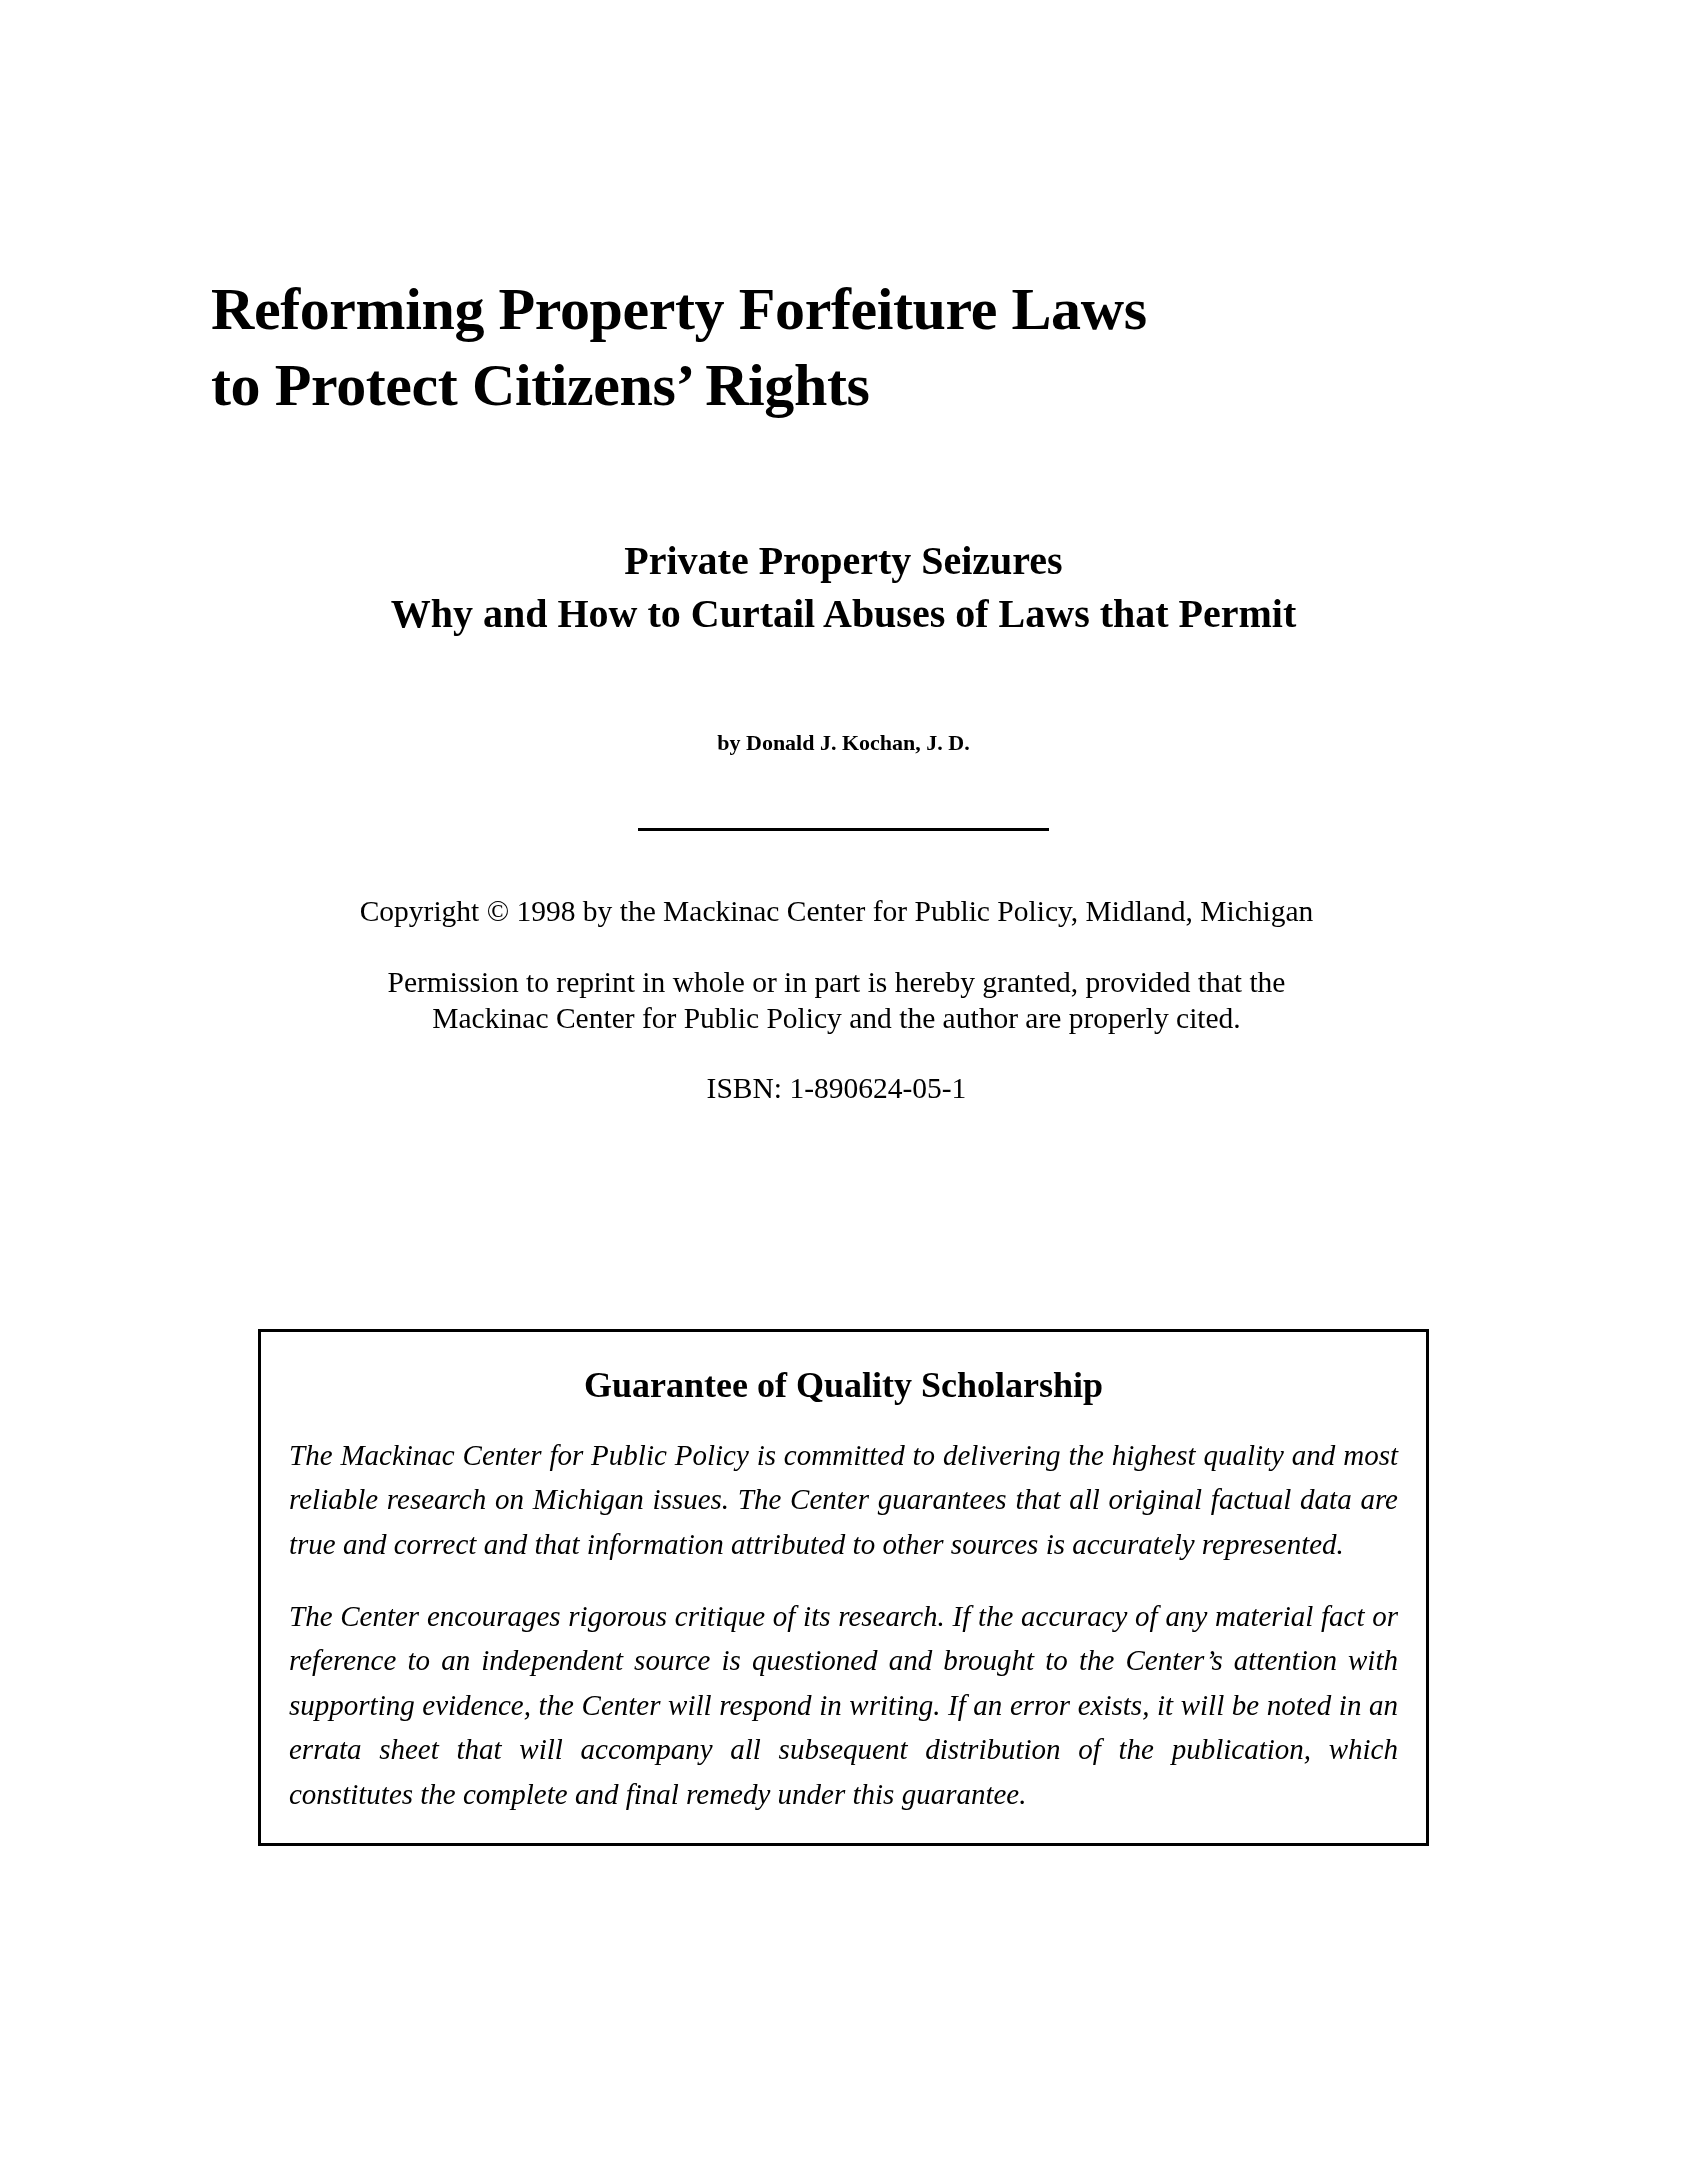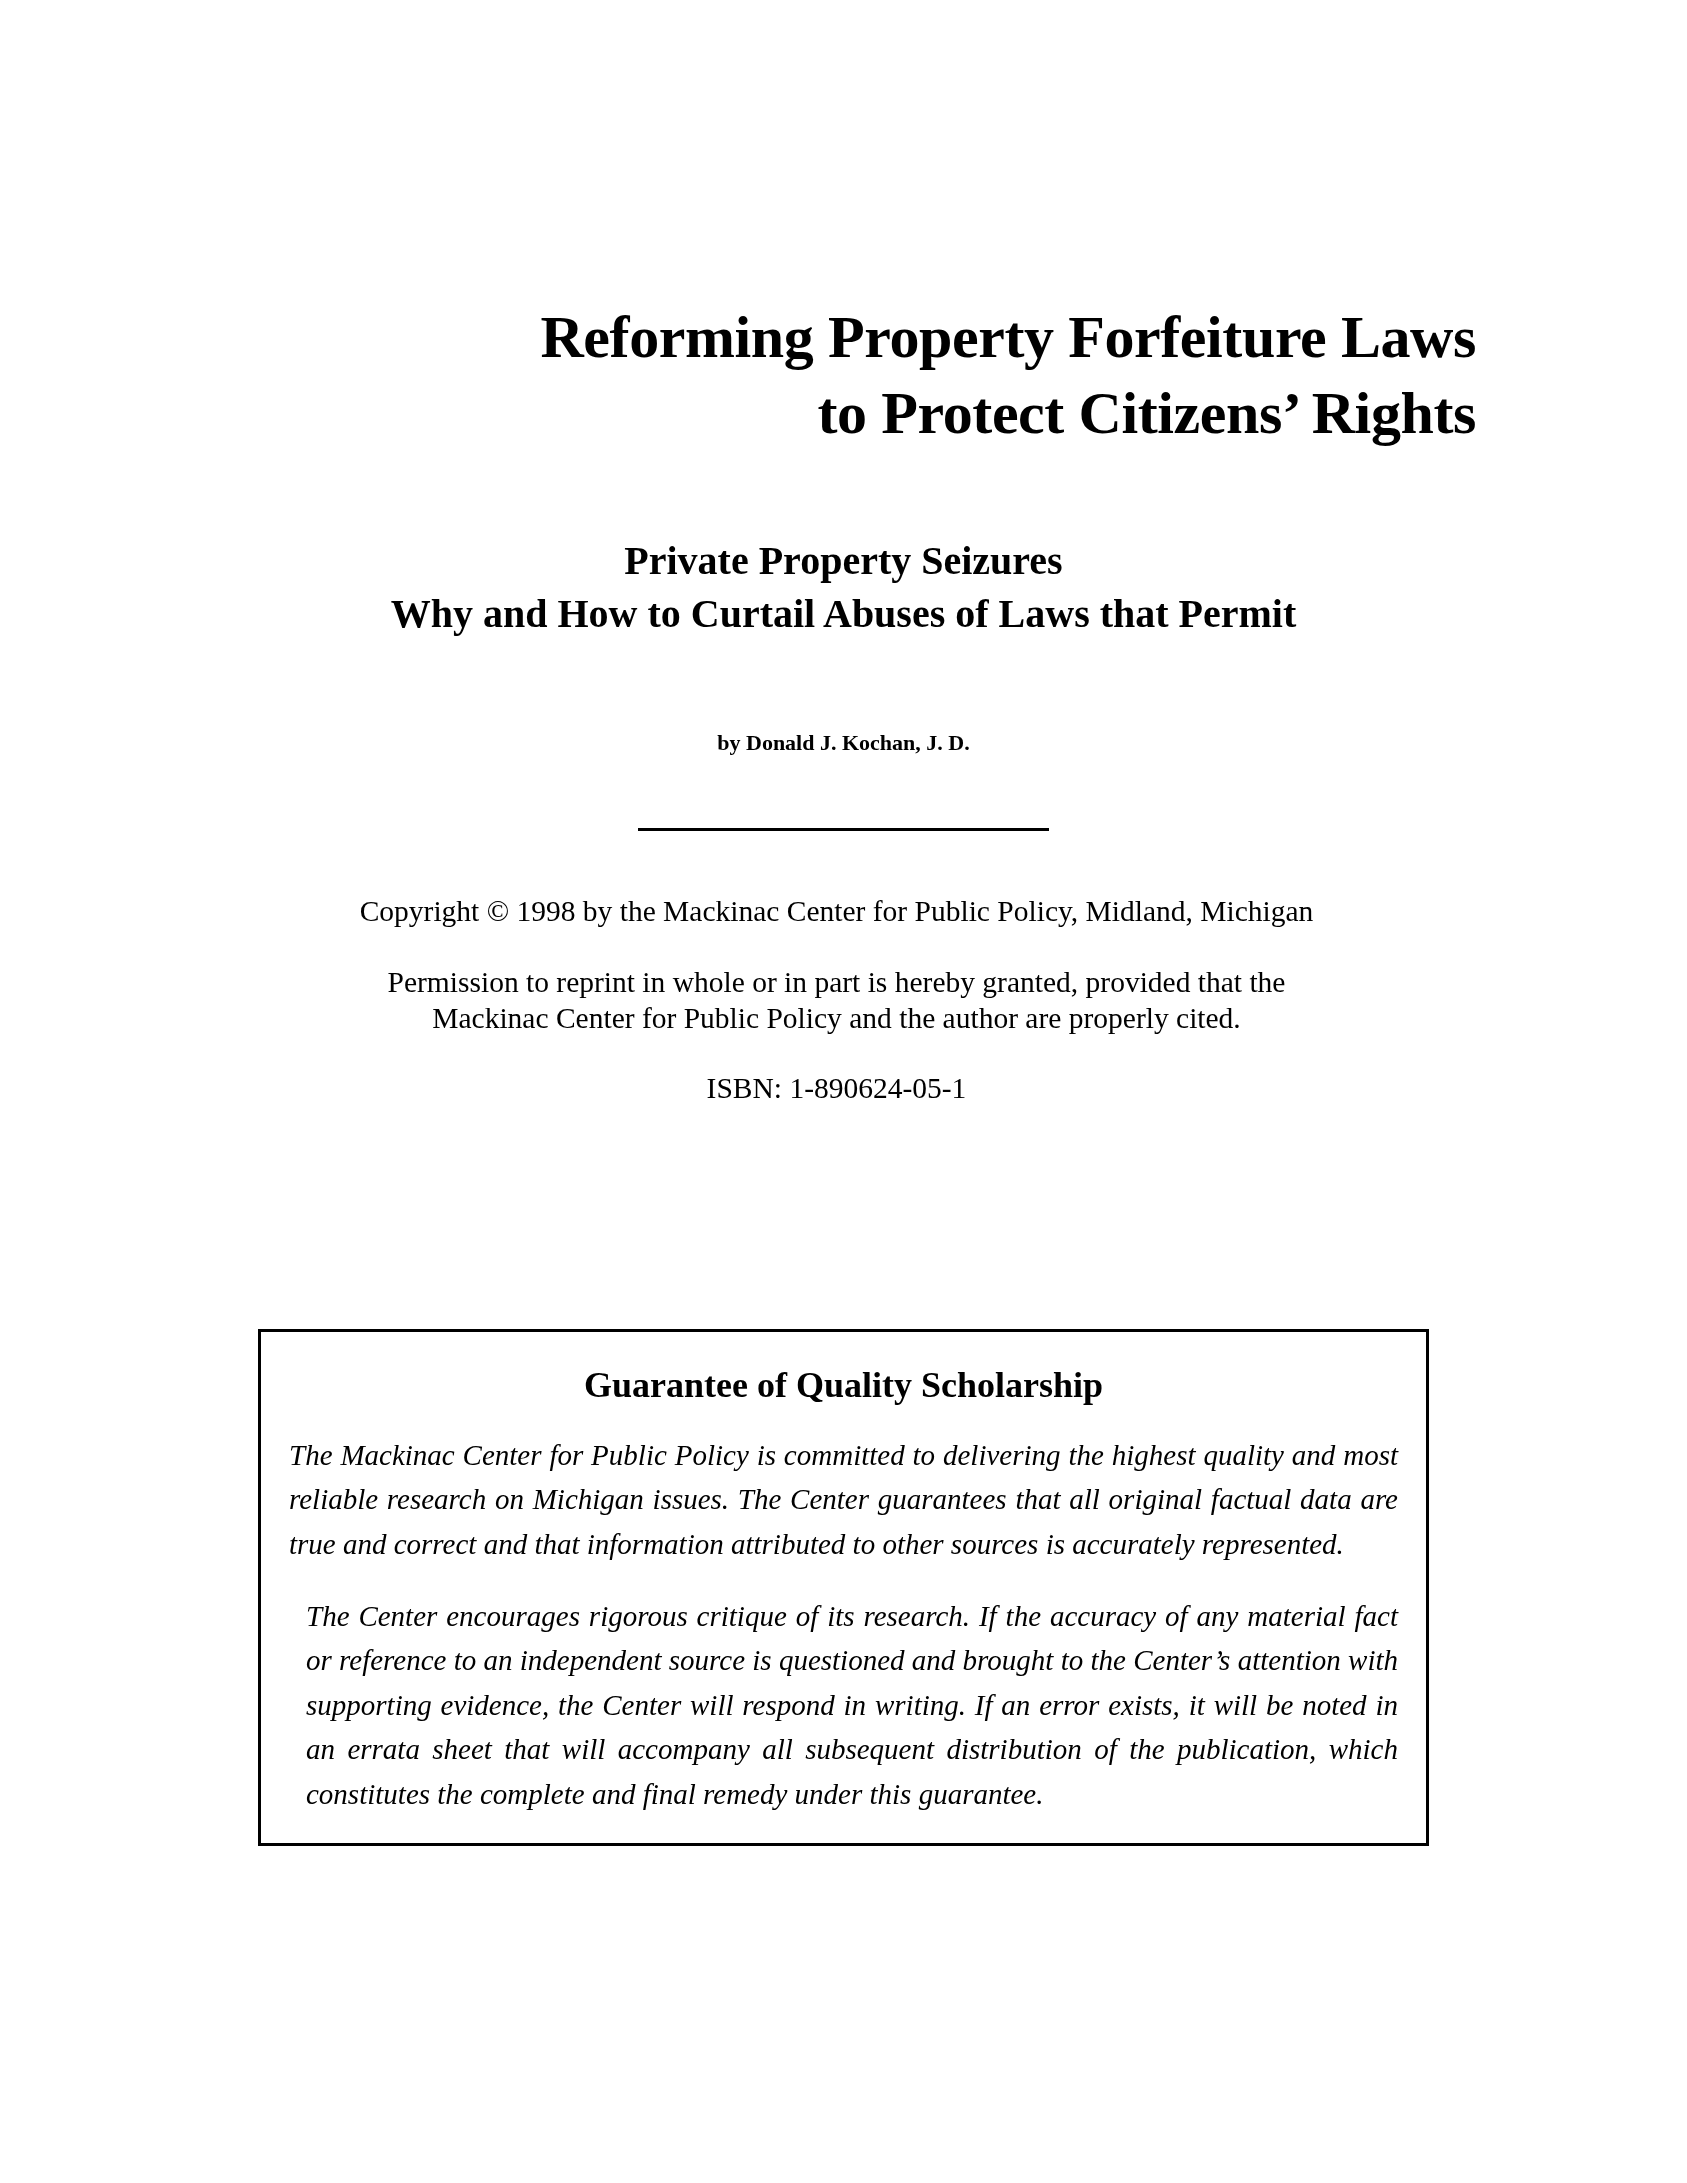--- a/index.html
+++ b/index.html
@@ -23,23 +23,23 @@
     top: 0;
     width: 1687px;
     height: 2183px;
     background: #ffffff;
   }
 
   
   .title-block {
     position: absolute;
     left: 211px;
-    top: 300px;
+    top: 272px;
     width: 1265px;
-    text-align: right;
+    text-align: left;
   }
   .doc-title-line {
     font-size: 60px;
     font-weight: bold;
     line-height: 1.26;
     letter-spacing: -0.4px;
     white-space: nowrap;
   }
 
   .subtitle-block {
@@ -121,21 +121,20 @@
   .guarantee-para {
     font-size: 29px;
     line-height: 1.53;
     text-align: justify;
     text-justify: inter-word;
     margin: 0 0 28px 0;
     font-style: italic;
   }
   .guarantee-para:last-child {
     margin-bottom: 0;
-    margin-left: 17px;
   }
 </style>
 </head>
 <body>
 
 <div class="page">
 
   <div class="title-block">
     <div class="doc-title-line">Reforming Property Forfeiture Laws</div>
     <div class="doc-title-line">to Protect Citizens’ Rights</div>

